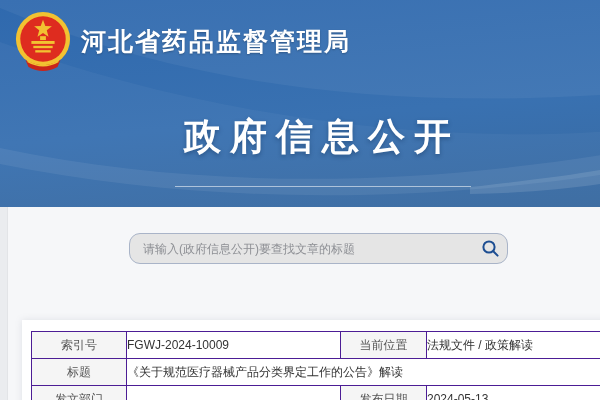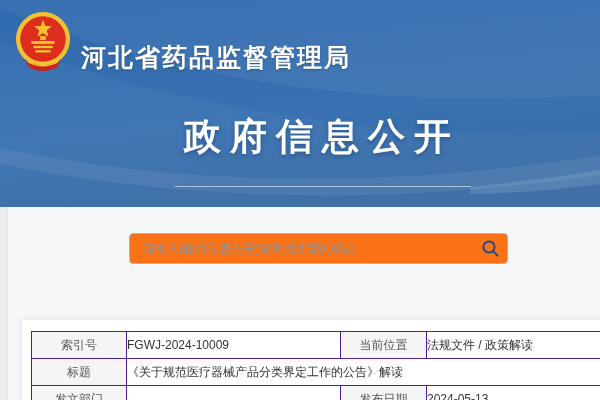--- a/index.html
+++ b/index.html
@@ -16,21 +16,21 @@
   
   .site-header {
     position: absolute; left: 0; top: 0;
     width: 644px; height: 207px;
     background: linear-gradient(175deg, #2f69ae 0%, #3971b1 55%, #38699f 100%);
   }
   .header-deco { position: absolute; left: 0; top: 0; }
 
   .brand {
     position: absolute; left: 14px; top: 10px;
-    display: flex; align-items: flex-end;
+    display: flex; align-items: center;
   }
   .emblem { width: 58px; height: 62px; flex: 0 0 auto; }
   .brand-text { margin-left: 9px; }
   .brand-cn {
     color: #ffffff; font-size: 25px; font-weight: bold;
     letter-spacing: 2px; line-height: 1.15;
     text-shadow: 0 1px 2px rgba(0,0,0,0.25);
     white-space: nowrap;
   }
   .brand-en {
@@ -53,23 +53,23 @@
     background: rgba(255,255,255,0.55);
   }
 
   
   .main { position: absolute; left: 0; top: 207px; width: 600px; height: 193px; background: #f6f7f9; }
   .left-strip { position: absolute; left: 0; top: 0; width: 8px; height: 193px; background: #eaecef; border-right: 1px solid #e2e4e7; }
 
   .search-box {
     position: absolute; left: 129px; top: 233px;
     width: 379px; height: 31px;
-    background: #f97316;
+    background: #e5e5e5;
     border: 1px solid #a9b4c8;
-    border-radius: 4px;
+    border-radius: 11px;
     display: flex; align-items: center;
   }
   .search-input {
     flex: 1; height: 100%;
     border: none; outline: none; background: transparent;
     padding: 0 8px 0 13px;
     font-size: 12px; color: #333;
     font-family: "Liberation Sans", "DejaVu Sans", sans-serif;
   }
   .search-input::placeholder { color: #8d8f94; }

